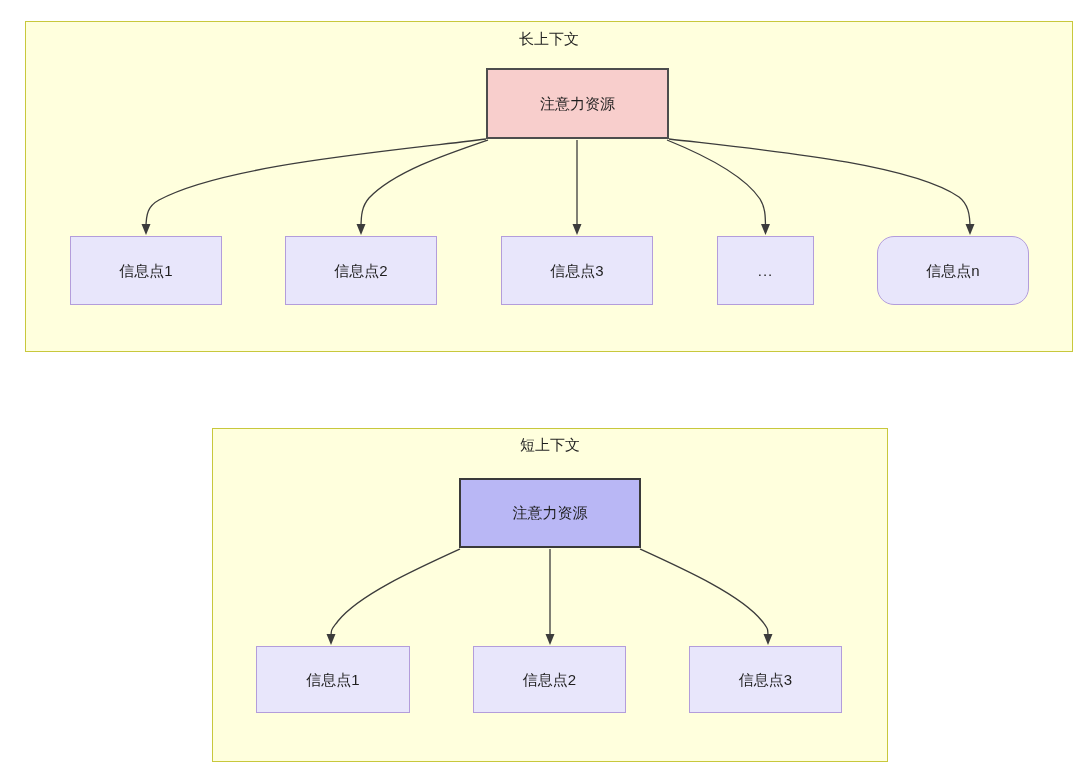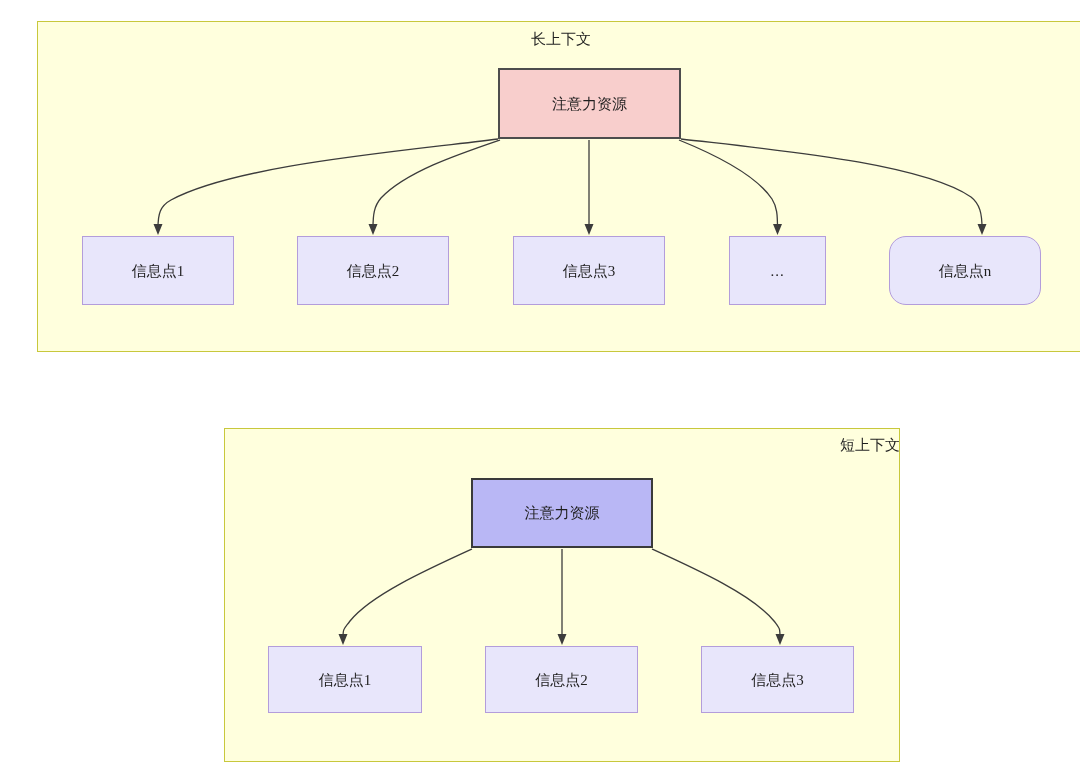--- a/index.html
+++ b/index.html
@@ -9,21 +9,21 @@
   }
   body {
     width: 1080px;
     height: 774px;
     position: relative;
     font-family: "Liberation Sans", "DejaVu Sans", sans-serif;
     overflow: hidden;
   }
   .canvas {
     position: absolute;
-    left: 16px; top: 0;
+    left: 4px; top: 0;
     width: 1060px;
     height: 774px;
   }
   .panel {
     position: absolute;
     background: #ffffdd;
     border: 1px solid #c8c83c;
     box-sizing: border-box;
   }
   .panel-title {
@@ -52,21 +52,20 @@
     background: #f8cecc;
     border: 2px solid #4d4d4d;
   }
   .node-root-short {
     background: #b9b7f5;
     border: 2px solid #3a3a3a;
   }
   .node-leaf {
     background: #e8e6fb;
     border: 1px solid #b39ddb;
-    font-family: Liberation Serif, serif;
   }
   .node-leaf.ellipsis {
     font-size: 15px;
     letter-spacing: 1px;
   }
   svg.edges {
     position: absolute;
     left: 0; top: 0;
     width: 1080px;
     height: 774px;
@@ -101,21 +100,21 @@
 
   <div class="node node-leaf" style="left:497px; top:236px; width:152px; height:69px;">信息点3</div>
 
   <div class="node node-leaf ellipsis" style="left:713px; top:236px; width:97px; height:69px;">...</div>
 
   <div class="node node-leaf" style="left:873px; top:236px; width:152px; height:69px;border-radius:17px;">信息点n</div>
 
   <div class="panel" style="left:208px; top:428px; width:676px; height:334px;">
   </div>
 
-  <div class="panel-title" style="left:208px; top:436px; width:676px;text-align:right;">短上下文</div>
+  <div class="panel-title" style="left:208px; top:436px; width:676px;">短上下文</div>
 
   <div class="node node-root-short" style="left:455px; top:478px; width:182px; height:70px;">注意力资源</div>
 
   <div class="node node-leaf" style="left:252px; top:646px; width:154px; height:67px;">信息点1</div>
 
   <div class="node node-leaf" style="left:469px; top:646px; width:153px; height:67px;">信息点2</div>
 
   <div class="node node-leaf" style="left:685px; top:646px; width:153px; height:67px;">信息点3</div>
 
   <svg class="edges" viewBox="0 0 1080 774" xmlns="http://www.w3.org/2000/svg">

